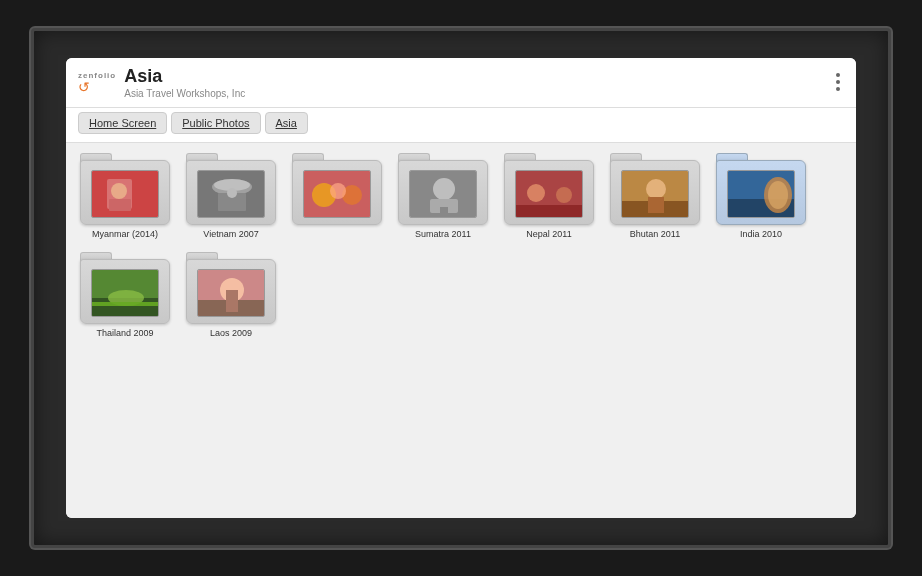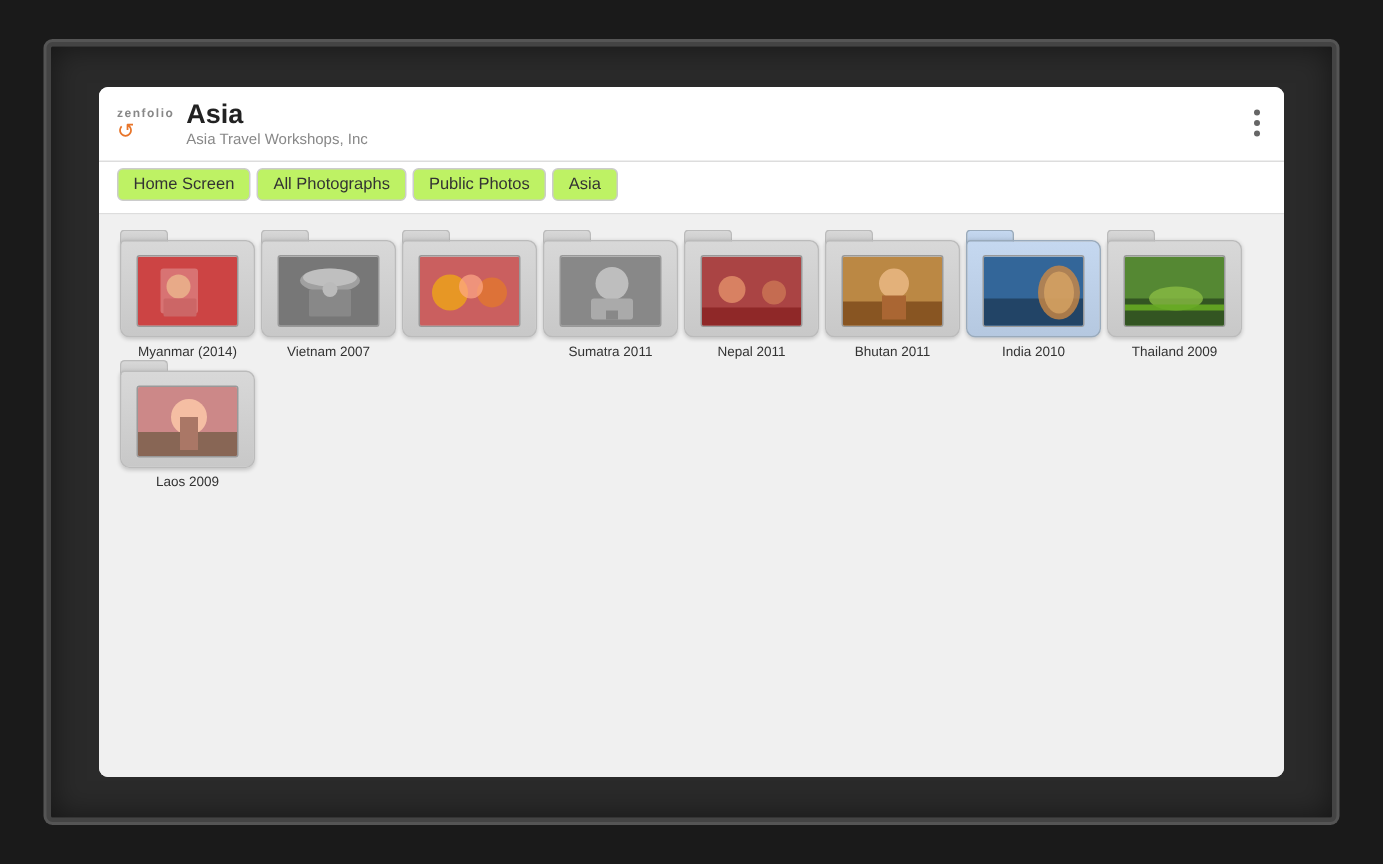--- a/index.html
+++ b/index.html
@@ -114,35 +114,37 @@
       gap: 4px;
       border-bottom: 1px solid #ddd;
     }
 
     .tab {
       padding: 4px 10px;
       border: 1px solid #ccc;
       border-radius: 4px;
       font-size: 11px;
       color: #333;
-      background: #bef264;
+      background: #e5e5e5;
       cursor: pointer;
+      text-decoration: underline;
     }
 
     
     .content {
       flex: 1;
       background: #f0f0f0;
       padding: 10px 12px;
       overflow-y: auto;
     }
 
     .folders-grid {
       display: flex;
       flex-wrap: wrap;
+      gap: 12px;
     }
 
     
     .folder-item {
       display: flex;
       flex-direction: column;
       align-items: center;
       width: 94px;
       cursor: pointer;
     }
@@ -227,21 +229,20 @@
       </div>
       <div class="more-icon">
         <div class="more-dot"></div>
         <div class="more-dot"></div>
         <div class="more-dot"></div>
       </div>
     </div>
 
     <div class="nav-tabs">
       <div class="tab">Home Screen</div>
-      <div class="tab">All Photographs</div>
       <div class="tab">Public Photos</div>
       <div class="tab">Asia</div>
     </div>
 
     <div class="content">
       <div class="folders-grid">
 
         <div class="folder-item">
           <div class="folder-icon">
             <div class="folder-tab"></div>

